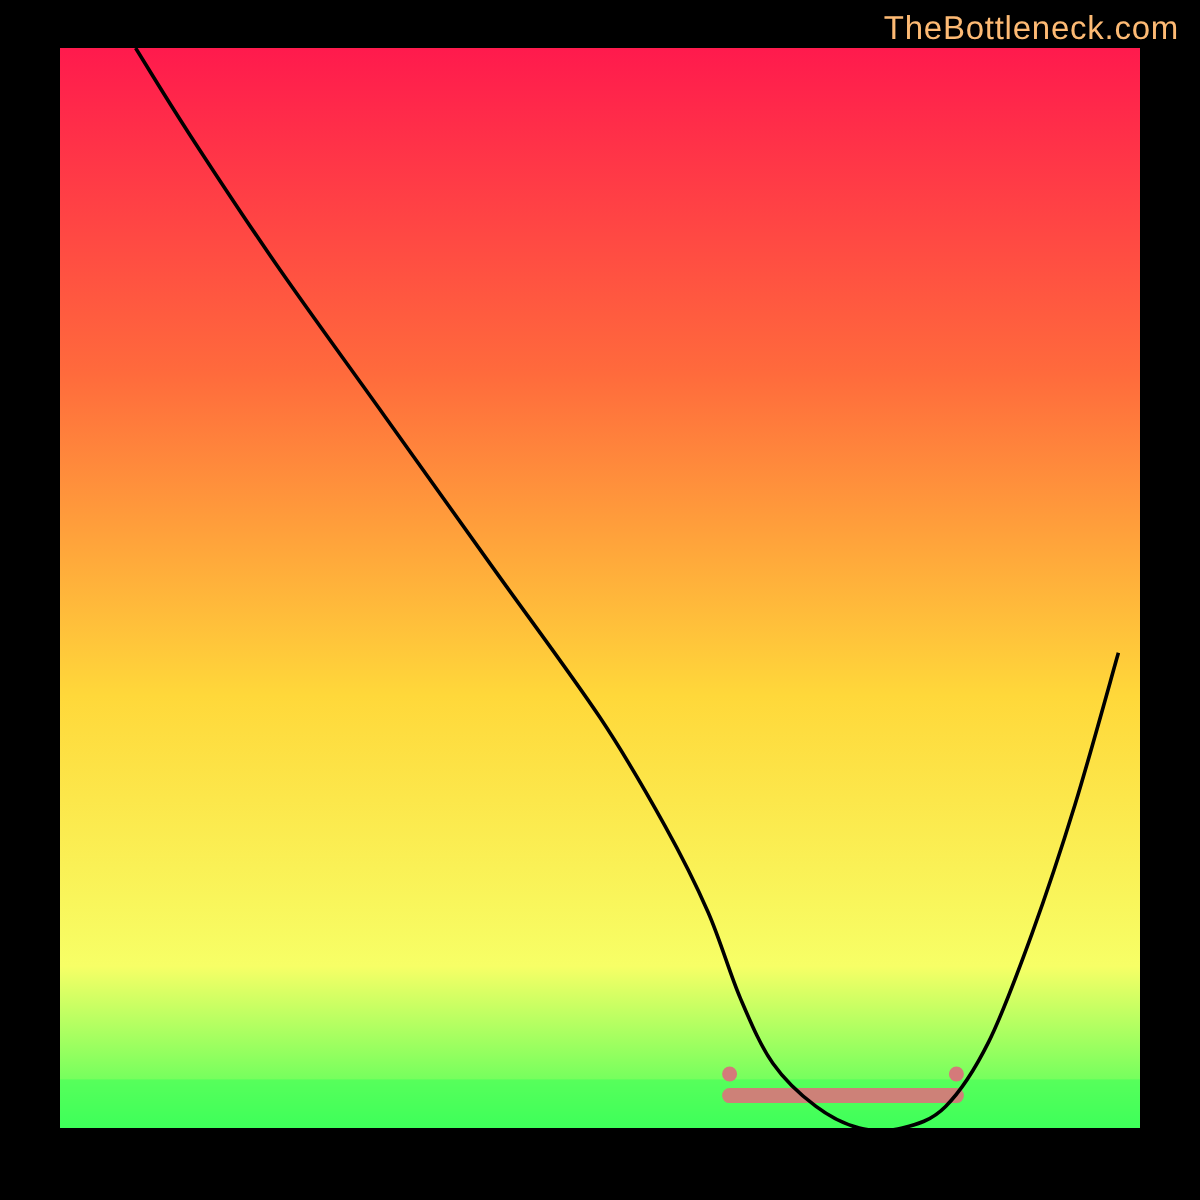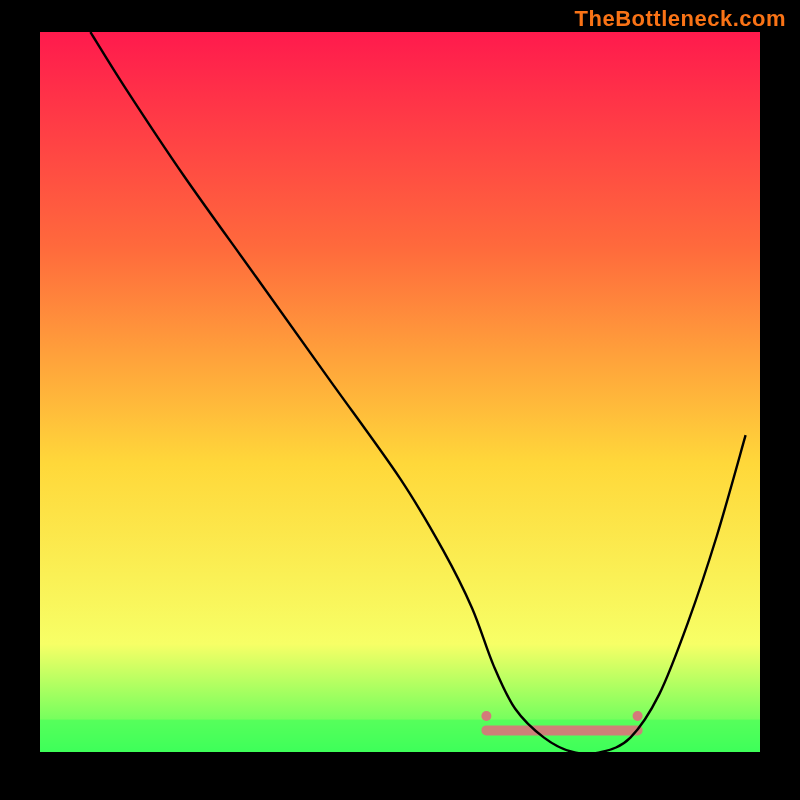--- a/index.html
+++ b/index.html
@@ -14,23 +14,23 @@
   .container {
     position: relative;
     width: 800px;
     height: 800px;
     background: #000;
   }
   .watermark {
     position: absolute;
     top: 6px;
     right: 14px;
-    color: #f97316;
+    color: #fdba74;
     font-size: 22px;
-    font-weight: bold;
+    font-weight: normal;
     letter-spacing: 0.5px;
     z-index: 10;
   }
   .plot-area {
     position: absolute;
     left: 40px;
     top: 32px;
     width: 720px;
     height: 720px;
   }

